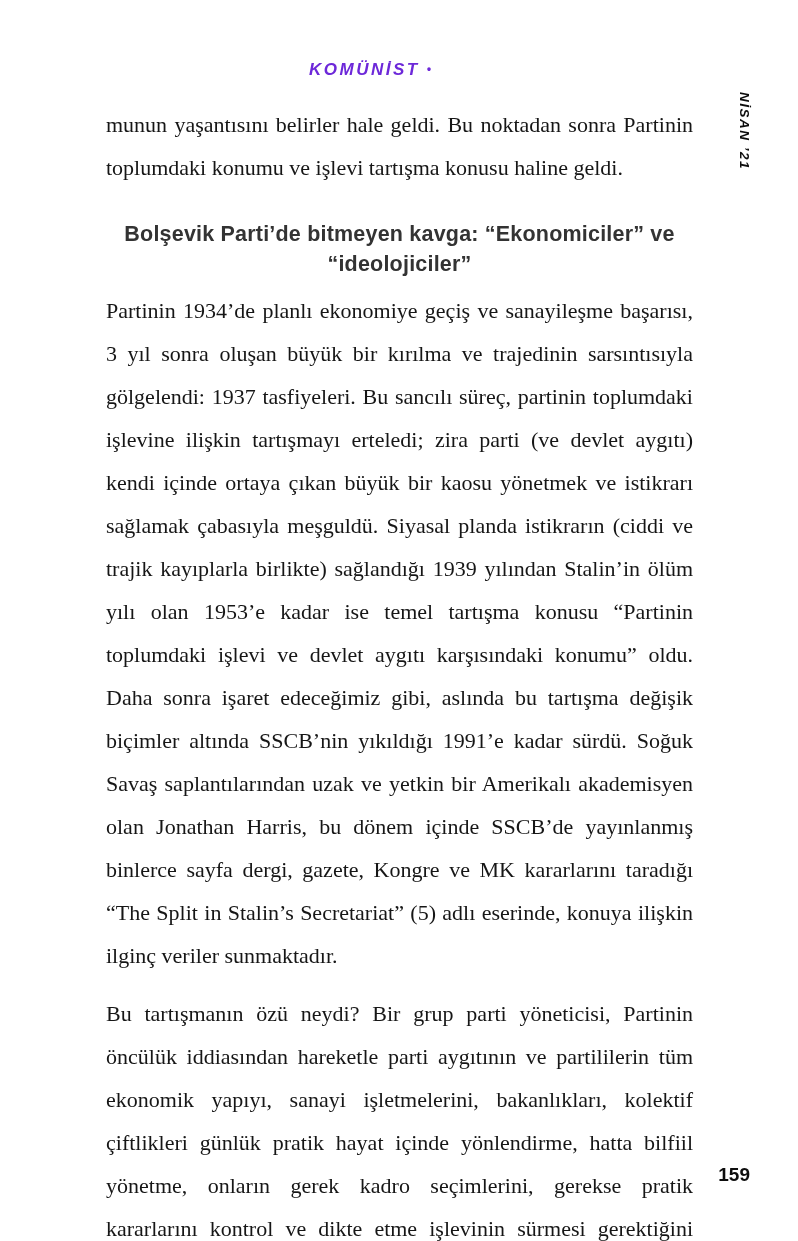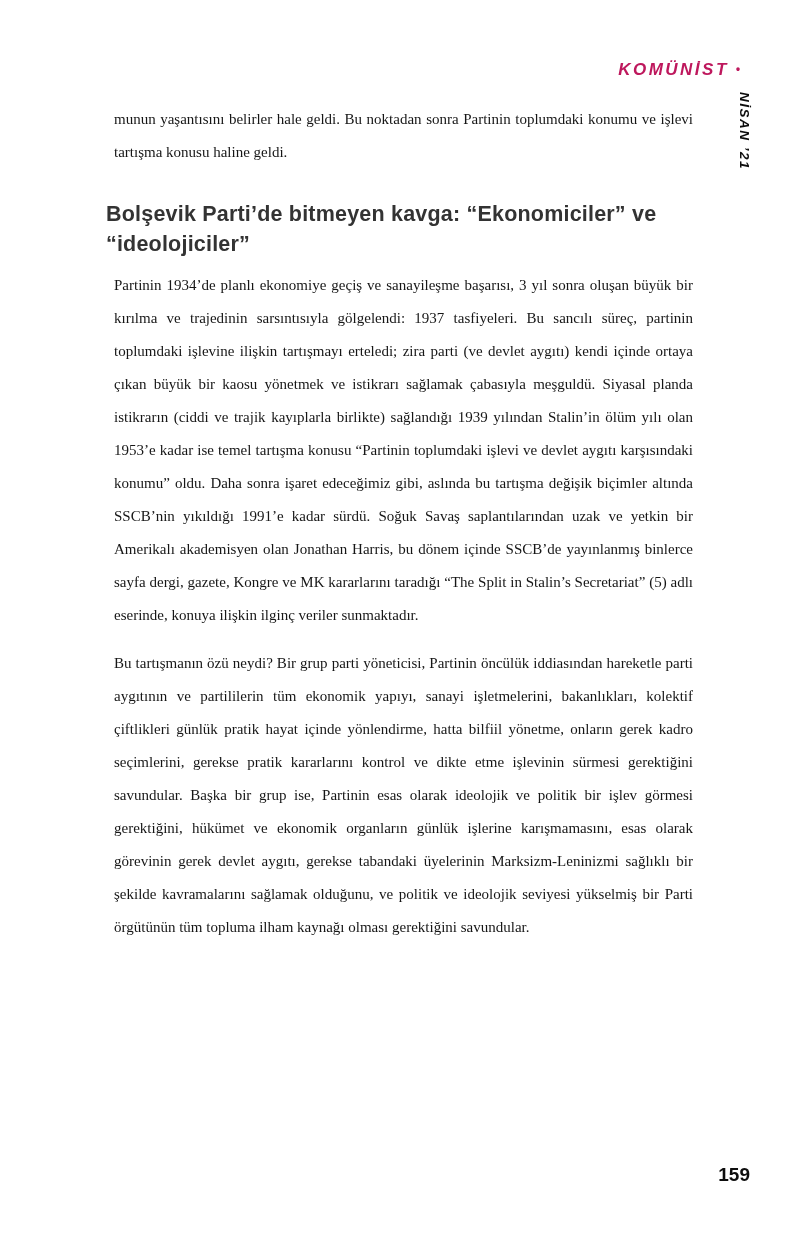--- a/index.html
+++ b/index.html
@@ -15,27 +15,27 @@
     background: #ffffff;
     overflow: hidden;
     font-family: "Liberation Serif", serif;
     color: #161616;
   }
   .masthead {
     position: absolute;
     top: 60px;
     left: 0;
     right: 58px;
-    text-align: right;
+    text-align: center;
     font-family: "Liberation Sans", sans-serif;
     font-weight: bold;
     font-style: italic;
     font-size: 17px;
     letter-spacing: 2.5px;
-    color: #be185d;
+    color: #6d28d9;
     white-space: nowrap;
   }
   .masthead .bullet {
     display: inline-block;
     font-size: 12px;
     margin-left: 7px;
     letter-spacing: 0;
     transform: translateY(-2px);
   }
   .issue-vertical {
@@ -52,35 +52,35 @@
     color: #0d0d0d;
     white-space: nowrap;
   }
   .content {
     position: absolute;
     top: 103px;
     left: 106px;
     width: 587px;
   }
   .body-par {
-    margin: 0 0 15px 8px;
-    font-size: 15px;
-    line-height: 33px;
+    margin: 0 0 15px 0;
+    font-size: 22px;
+    line-height: 43px;
     text-align: justify;
     text-justify: inter-word;
   }
   .section-heading {
     margin: 30px 0 10px 0;
     font-family: "Liberation Sans", sans-serif;
     font-weight: bold;
     font-size: 21.5px;
     line-height: 30px;
     letter-spacing: 0.2px;
     color: #333333;
-    text-align: left;
+    text-align: center;
   }
   .run-italic { }
   .run-bold { font-weight: normal; }
   .page-number {
     position: absolute;
     right: 48px;
     bottom: 55px;
     font-family: "Liberation Sans", sans-serif;
     font-weight: bold;
     font-size: 19px;

